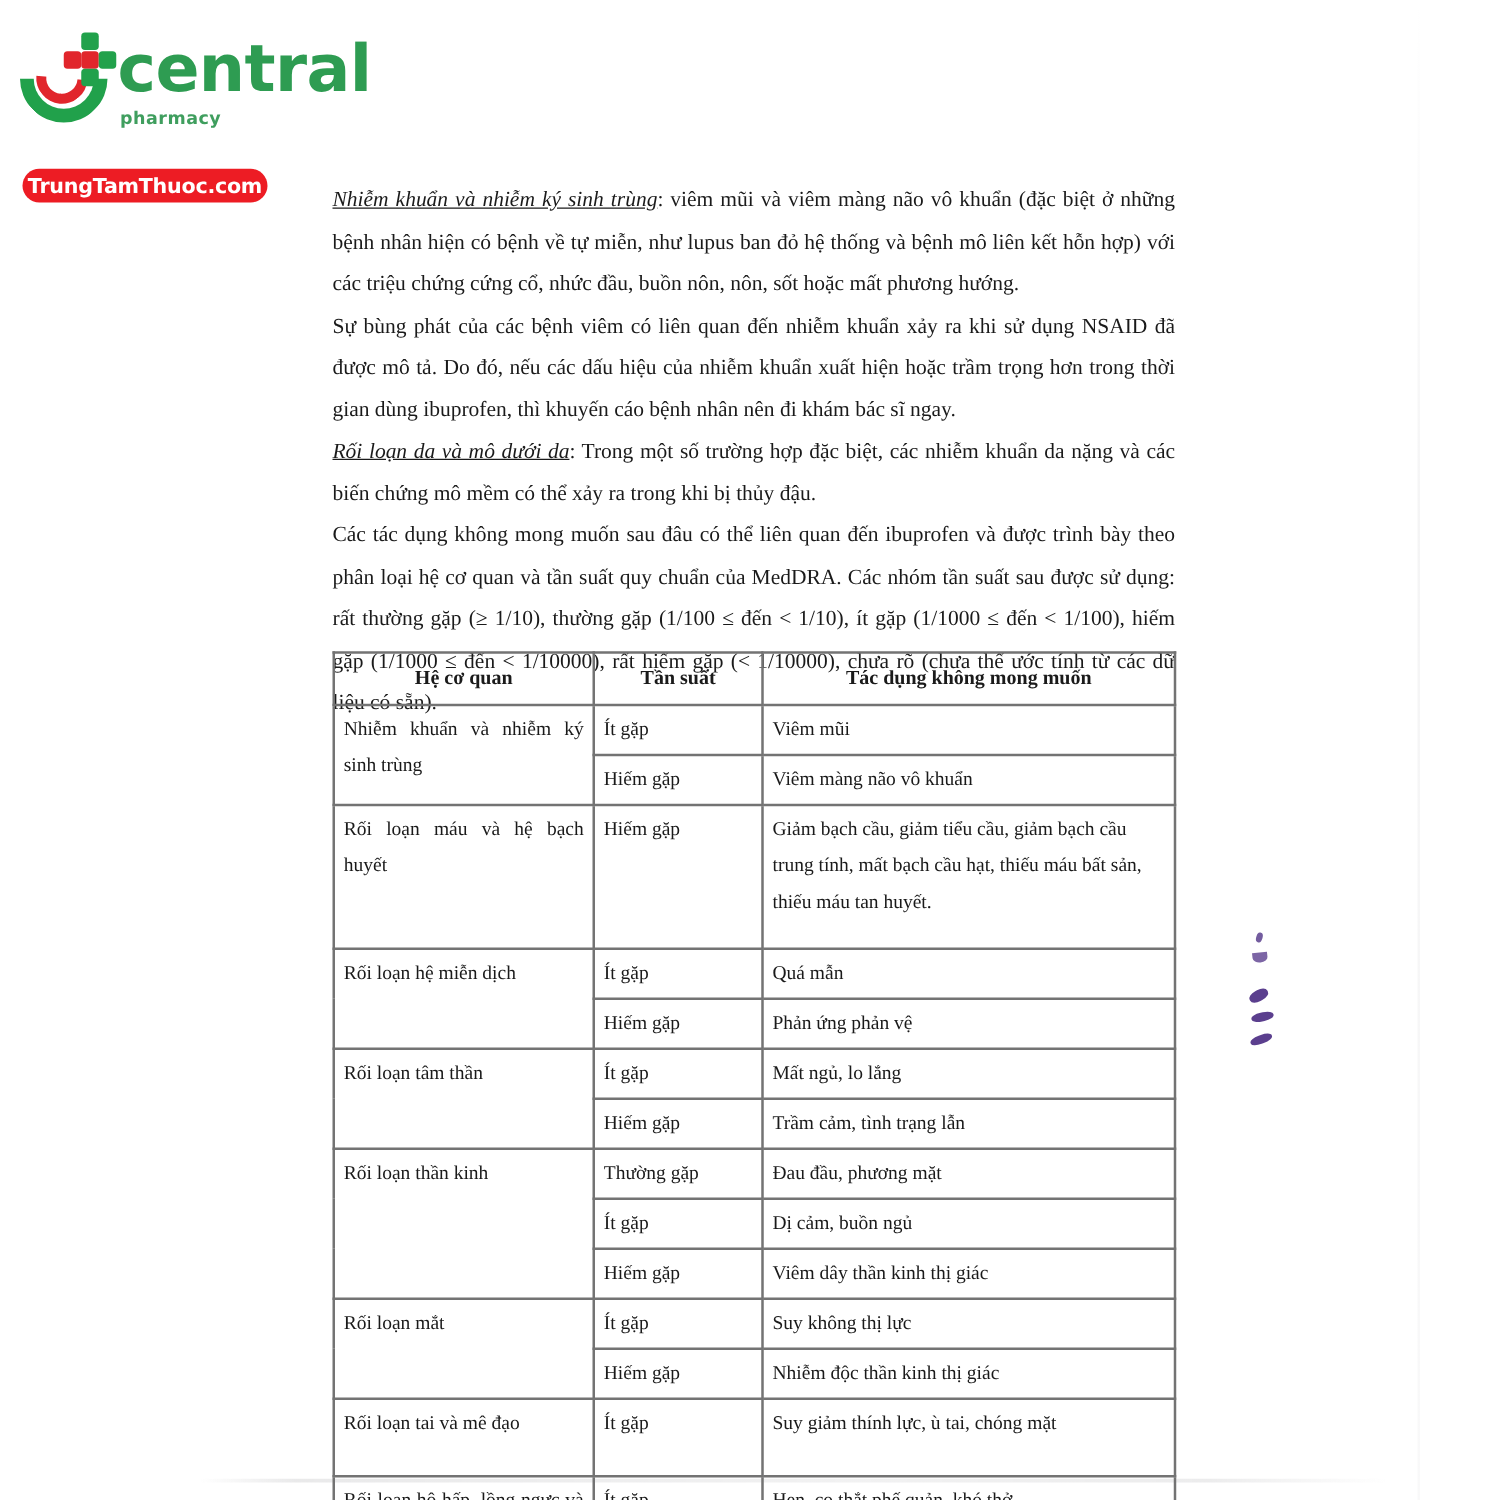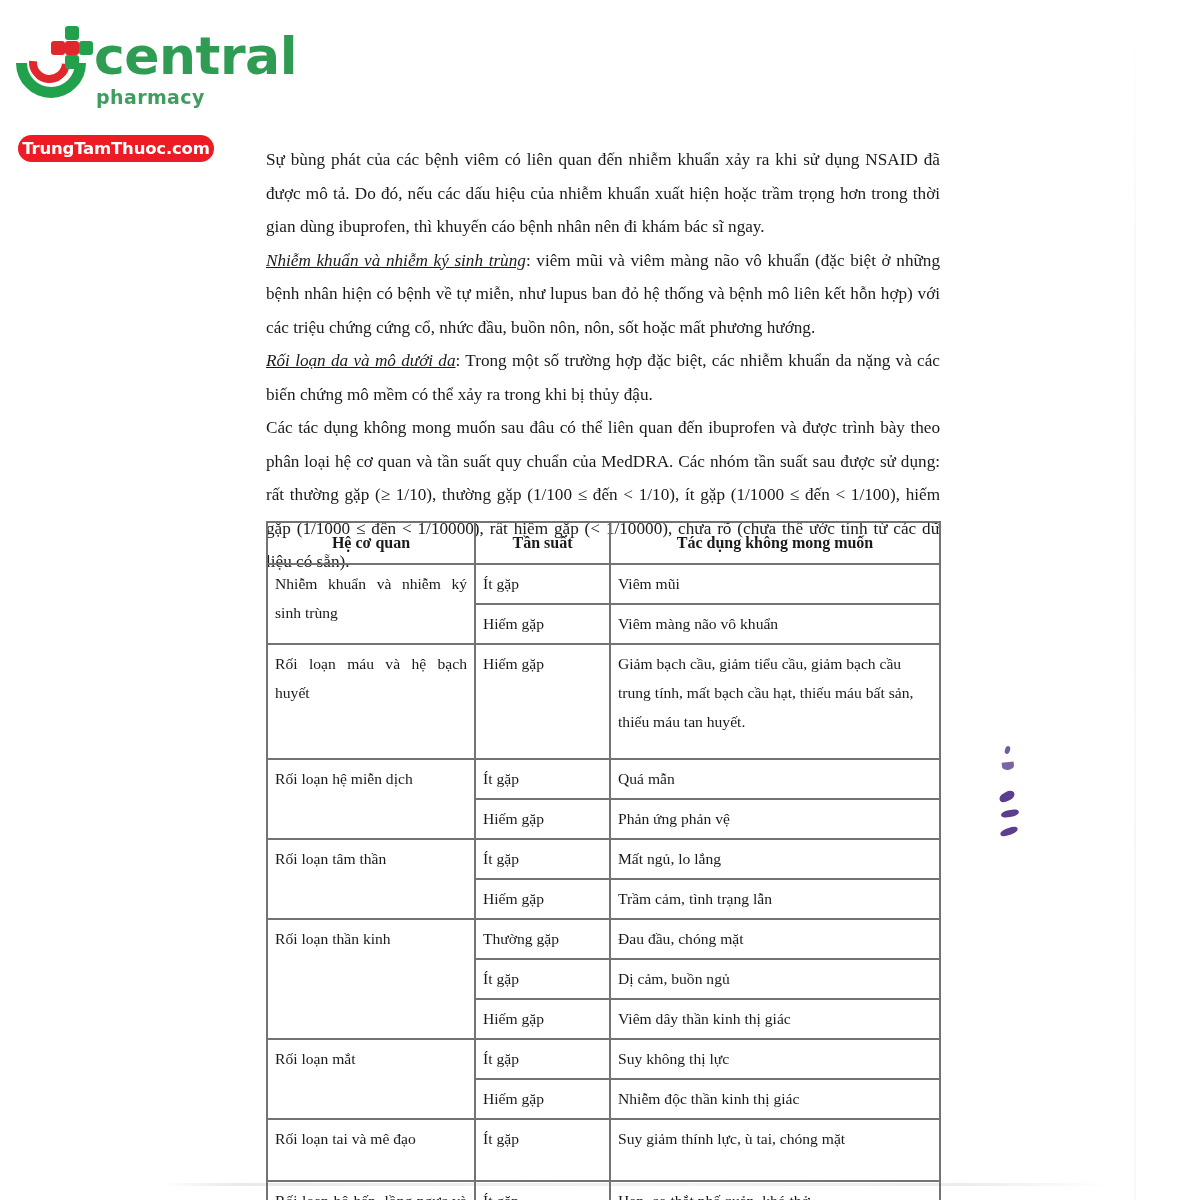--- a/index.html
+++ b/index.html
@@ -123,21 +123,21 @@
   .wm-central {
     font-family: "DejaVu Sans", sans-serif;
     font-size: 52px;
     font-weight: 600;
     color: #2e9c52;
     letter-spacing: -0.5px;
     display: block;
   }
   .wm-pharmacy {
     font-family: "DejaVu Sans", sans-serif;
-    font-size: 19px;
+    font-size: 14px;
     font-weight: 600;
     color: #3f9e5e;
     letter-spacing: 0.4px;
     display: block;
     margin-top: 6px;
     margin-left: 2px;
   }
   .logo-banner {
     position: absolute;
     left: 10px;
@@ -256,22 +256,22 @@
   <div class="logo-wordmark">
     <span class="wm-central">central</span>
     <span class="wm-pharmacy">pharmacy</span>
   </div>
   <div class="logo-banner">
     <span>TrungTamThuoc.com</span>
   </div>
 </div>
 
 <div class="doc-body">
+  <p class="para"><span class="term">Nhiễm khuẩn và nhiễm ký sinh trùng</span><span>: viêm mũi và viêm màng não vô khuẩn (đặc biệt ở những bệnh nhân hiện có bệnh về tự miễn, như lupus ban đỏ hệ thống và bệnh mô liên kết hỗn hợp) với các triệu chứng cứng cổ, nhức đầu, buồn nôn, nôn, sốt hoặc mất phương hướng.</span></p>
   <p class="para"><span>Sự bùng phát của các bệnh viêm có liên quan đến nhiễm khuẩn xảy ra khi sử dụng NSAID đã được mô tả. Do đó, nếu các dấu hiệu của nhiễm khuẩn xuất hiện hoặc trầm trọng hơn trong thời gian dùng ibuprofen, thì khuyến cáo bệnh nhân nên đi khám bác sĩ ngay.</span></p>
-  <p class="para"><span class="term">Nhiễm khuẩn và nhiễm ký sinh trùng</span><span>: viêm mũi và viêm màng não vô khuẩn (đặc biệt ở những bệnh nhân hiện có bệnh về tự miễn, như lupus ban đỏ hệ thống và bệnh mô liên kết hỗn hợp) với các triệu chứng cứng cổ, nhức đầu, buồn nôn, nôn, sốt hoặc mất phương hướng.</span></p>
   <p class="para"><span class="term">Rối loạn da và mô dưới da</span><span>: Trong một số trường hợp đặc biệt, các nhiễm khuẩn da nặng và các biến chứng mô mềm có thể xảy ra trong khi bị thủy đậu.</span></p>
   <p class="para"><span>Các tác dụng không mong muốn sau đâu có thể liên quan đến ibuprofen và được trình bày theo phân loại hệ cơ quan và tần suất quy chuẩn của MedDRA. Các nhóm tần suất sau được sử dụng: rất thường gặp (≥ 1/10), thường gặp (1/100 ≤  đến &lt; 1/10), ít gặp (1/1000 ≤ đến &lt; 1/100), hiếm gặp (1/1000 ≤ đến &lt; 1/10000), rất hiếm gặp (&lt; 1/10000), chưa rõ (chưa thể ước tính từ các dữ liệu có sẵn).</span></p>
 </div>
 
 <table class="ae-table">
   <colgroup>
     <col class="col-system">
     <col class="col-freq">
     <col class="col-effect">
   </colgroup>
@@ -316,21 +316,21 @@
       <td class="effect-cell">Mất ngủ, lo lắng</td>
     </tr>
     <tr>
       <td class="freq-cell">Hiếm gặp</td>
       <td class="effect-cell">Trầm cảm, tình trạng lẫn</td>
     </tr>
 
     <tr>
       <td class="system-cell" rowspan="3">Rối loạn thần kinh</td>
       <td class="freq-cell">Thường gặp</td>
-      <td class="effect-cell">Đau đầu, chóng mặt</td>
+      <td class="effect-cell">Đau đầu, phương mặt</td>
     </tr>
     <tr>
       <td class="freq-cell">Ít gặp</td>
       <td class="effect-cell">Dị cảm, buồn ngủ</td>
     </tr>
     <tr>
       <td class="freq-cell">Hiếm gặp</td>
       <td class="effect-cell">Viêm dây thần kinh thị giác</td>
     </tr>
 

